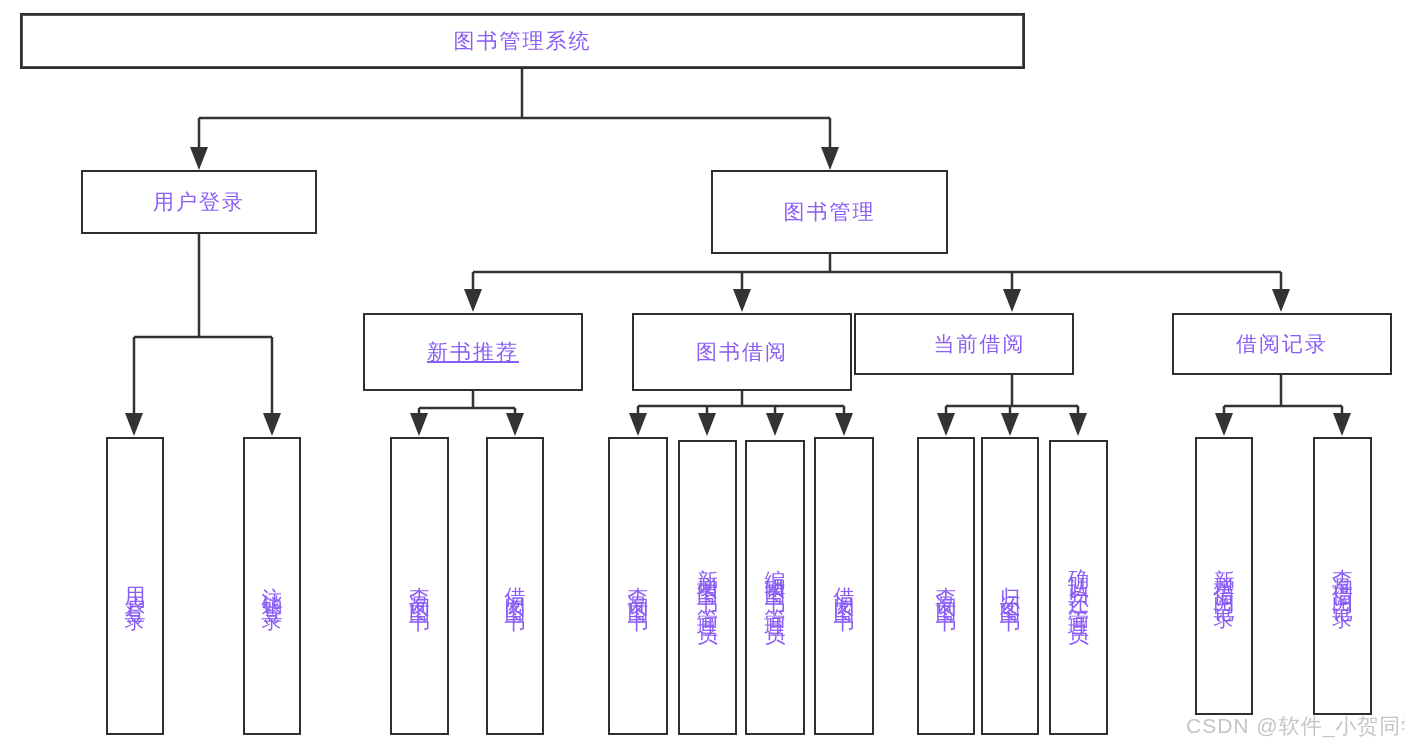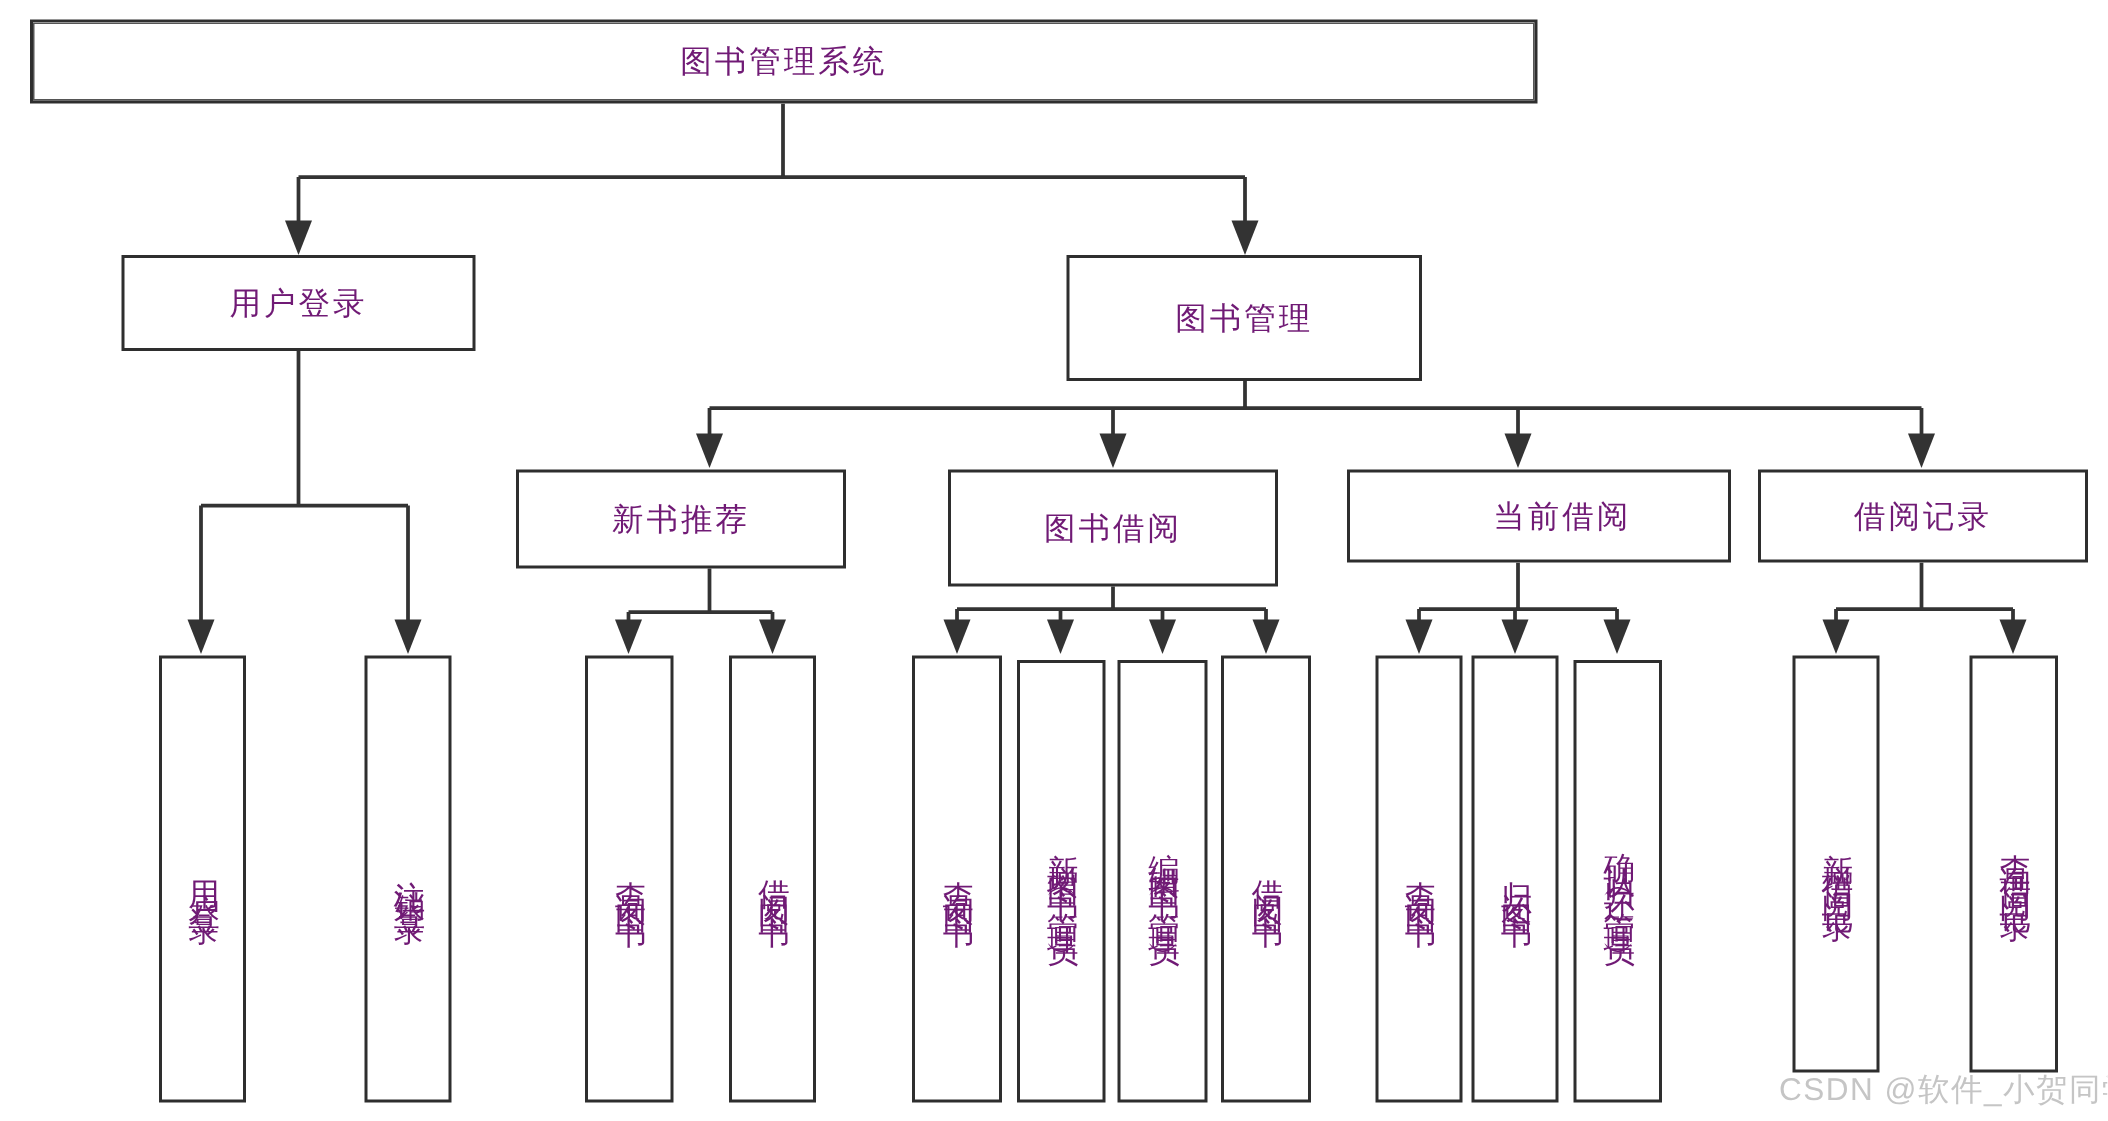--- a/index.html
+++ b/index.html
@@ -27,21 +27,21 @@
     stroke: none;
   }
   .node {
     position: absolute;
     box-sizing: border-box;
     border: 2px solid #2e2e2e;
     background: #ffffff;
     display: flex;
     align-items: center;
     justify-content: center;
-    color: #701a75;
+    color: #8b5cf6;
     z-index: 2;
   }
   .hnode { font-size: 21px; letter-spacing: 2px; }
   .root-node { box-shadow: 0 0 0 1px #555 inset; }
   .vnode {
     writing-mode: vertical-rl;
     text-orientation: mixed;
     font-size: 21px;
     letter-spacing: 8px;
     padding: 6px 0;
@@ -55,23 +55,23 @@
     color: #c5c5c5;
     letter-spacing: 1px;
     z-index: 5;
     white-space: nowrap;
   }
 
   
   .n-root  { left: 20px;   top: 13px;  width: 1005px; height: 56px; }
   .n-user  { left: 81px;   top: 170px; width: 236px;  height: 64px; }
   .n-mgmt  { left: 711px;  top: 170px; width: 237px;  height: 84px; }
-  .n-rec   { left: 344px;  top: 313px; width: 220px;  height: 66px; }
+  .n-rec   { left: 363px;  top: 313px; width: 220px;  height: 78px; text-decoration: underline; }
   .n-bor   { left: 632px;  top: 313px; width: 220px;  height: 78px; }
-  .n-cur   { left: 898px;  top: 313px; width: 256px;  height: 62px; padding-left: 31px; }
+  .n-cur   { left: 854px;  top: 313px; width: 220px;  height: 62px; padding-left: 31px; }
   .n-log   { left: 1172px; top: 313px; width: 220px;  height: 62px; }
 
   .n-u1  { left: 106px;  top: 437px; width: 58px; height: 298px; }
   .n-u2  { left: 243px;  top: 437px; width: 58px; height: 298px; }
   .n-r1  { left: 390px;  top: 437px; width: 59px; height: 298px; }
   .n-r2  { left: 486px;  top: 437px; width: 58px; height: 298px; }
   .n-b1  { left: 608px;  top: 437px; width: 60px; height: 298px; }
   .n-b2  { left: 678px;  top: 440px; width: 59px; height: 295px; }
   .n-b3  { left: 745px;  top: 440px; width: 60px; height: 295px; }
   .n-b4  { left: 814px;  top: 437px; width: 60px; height: 298px; }

